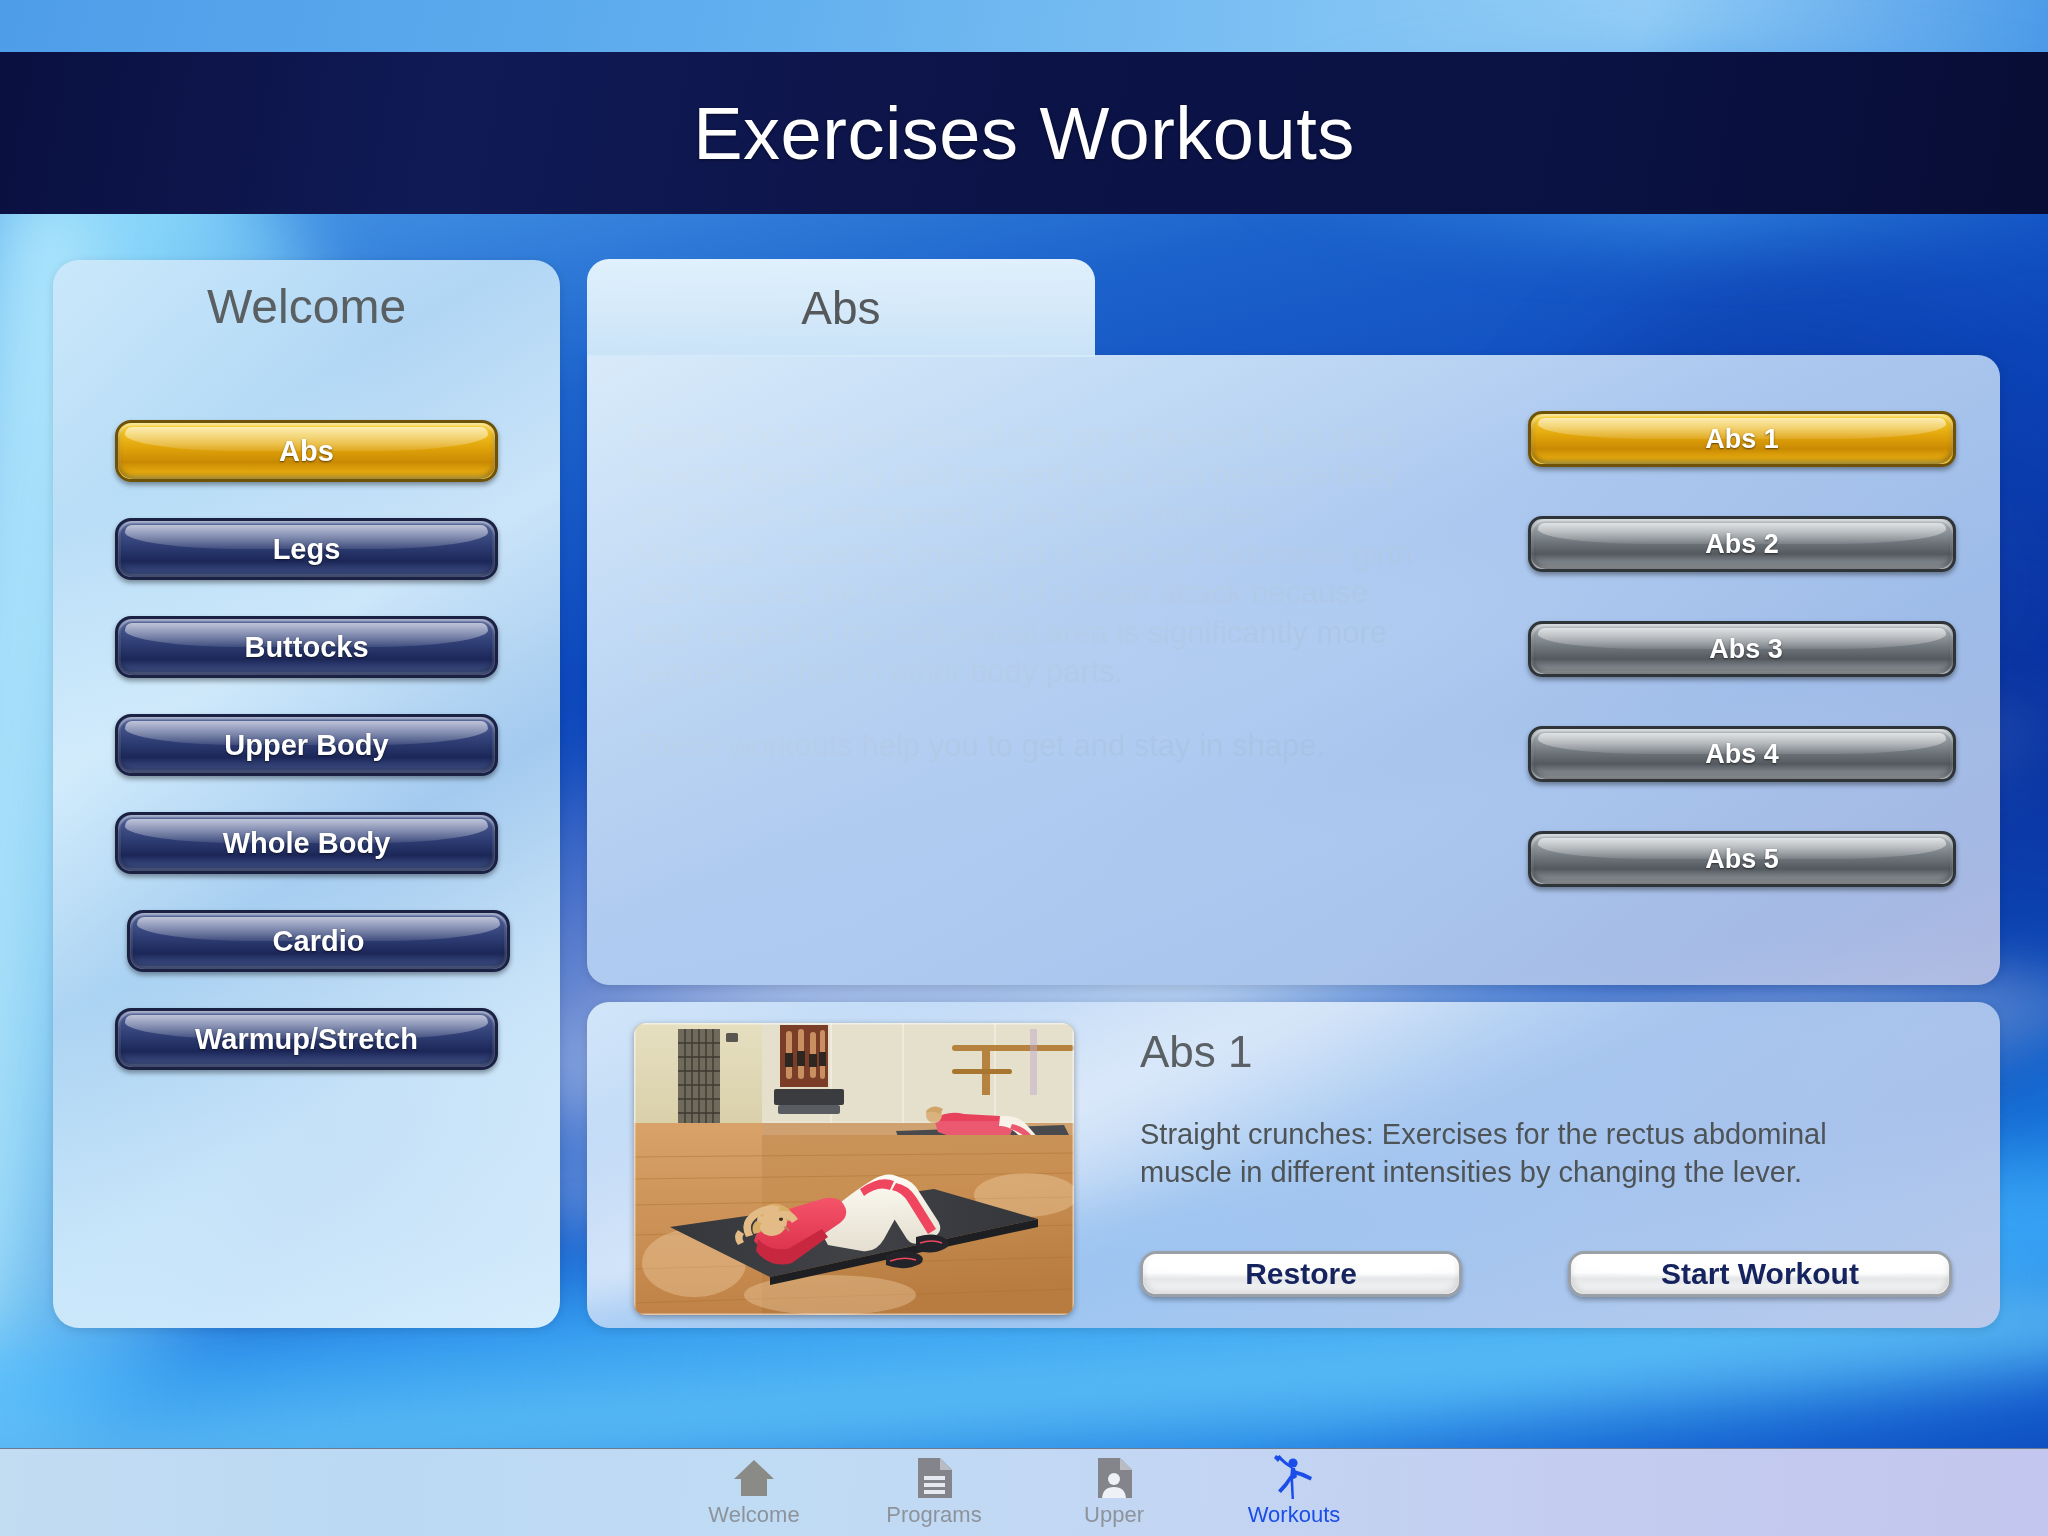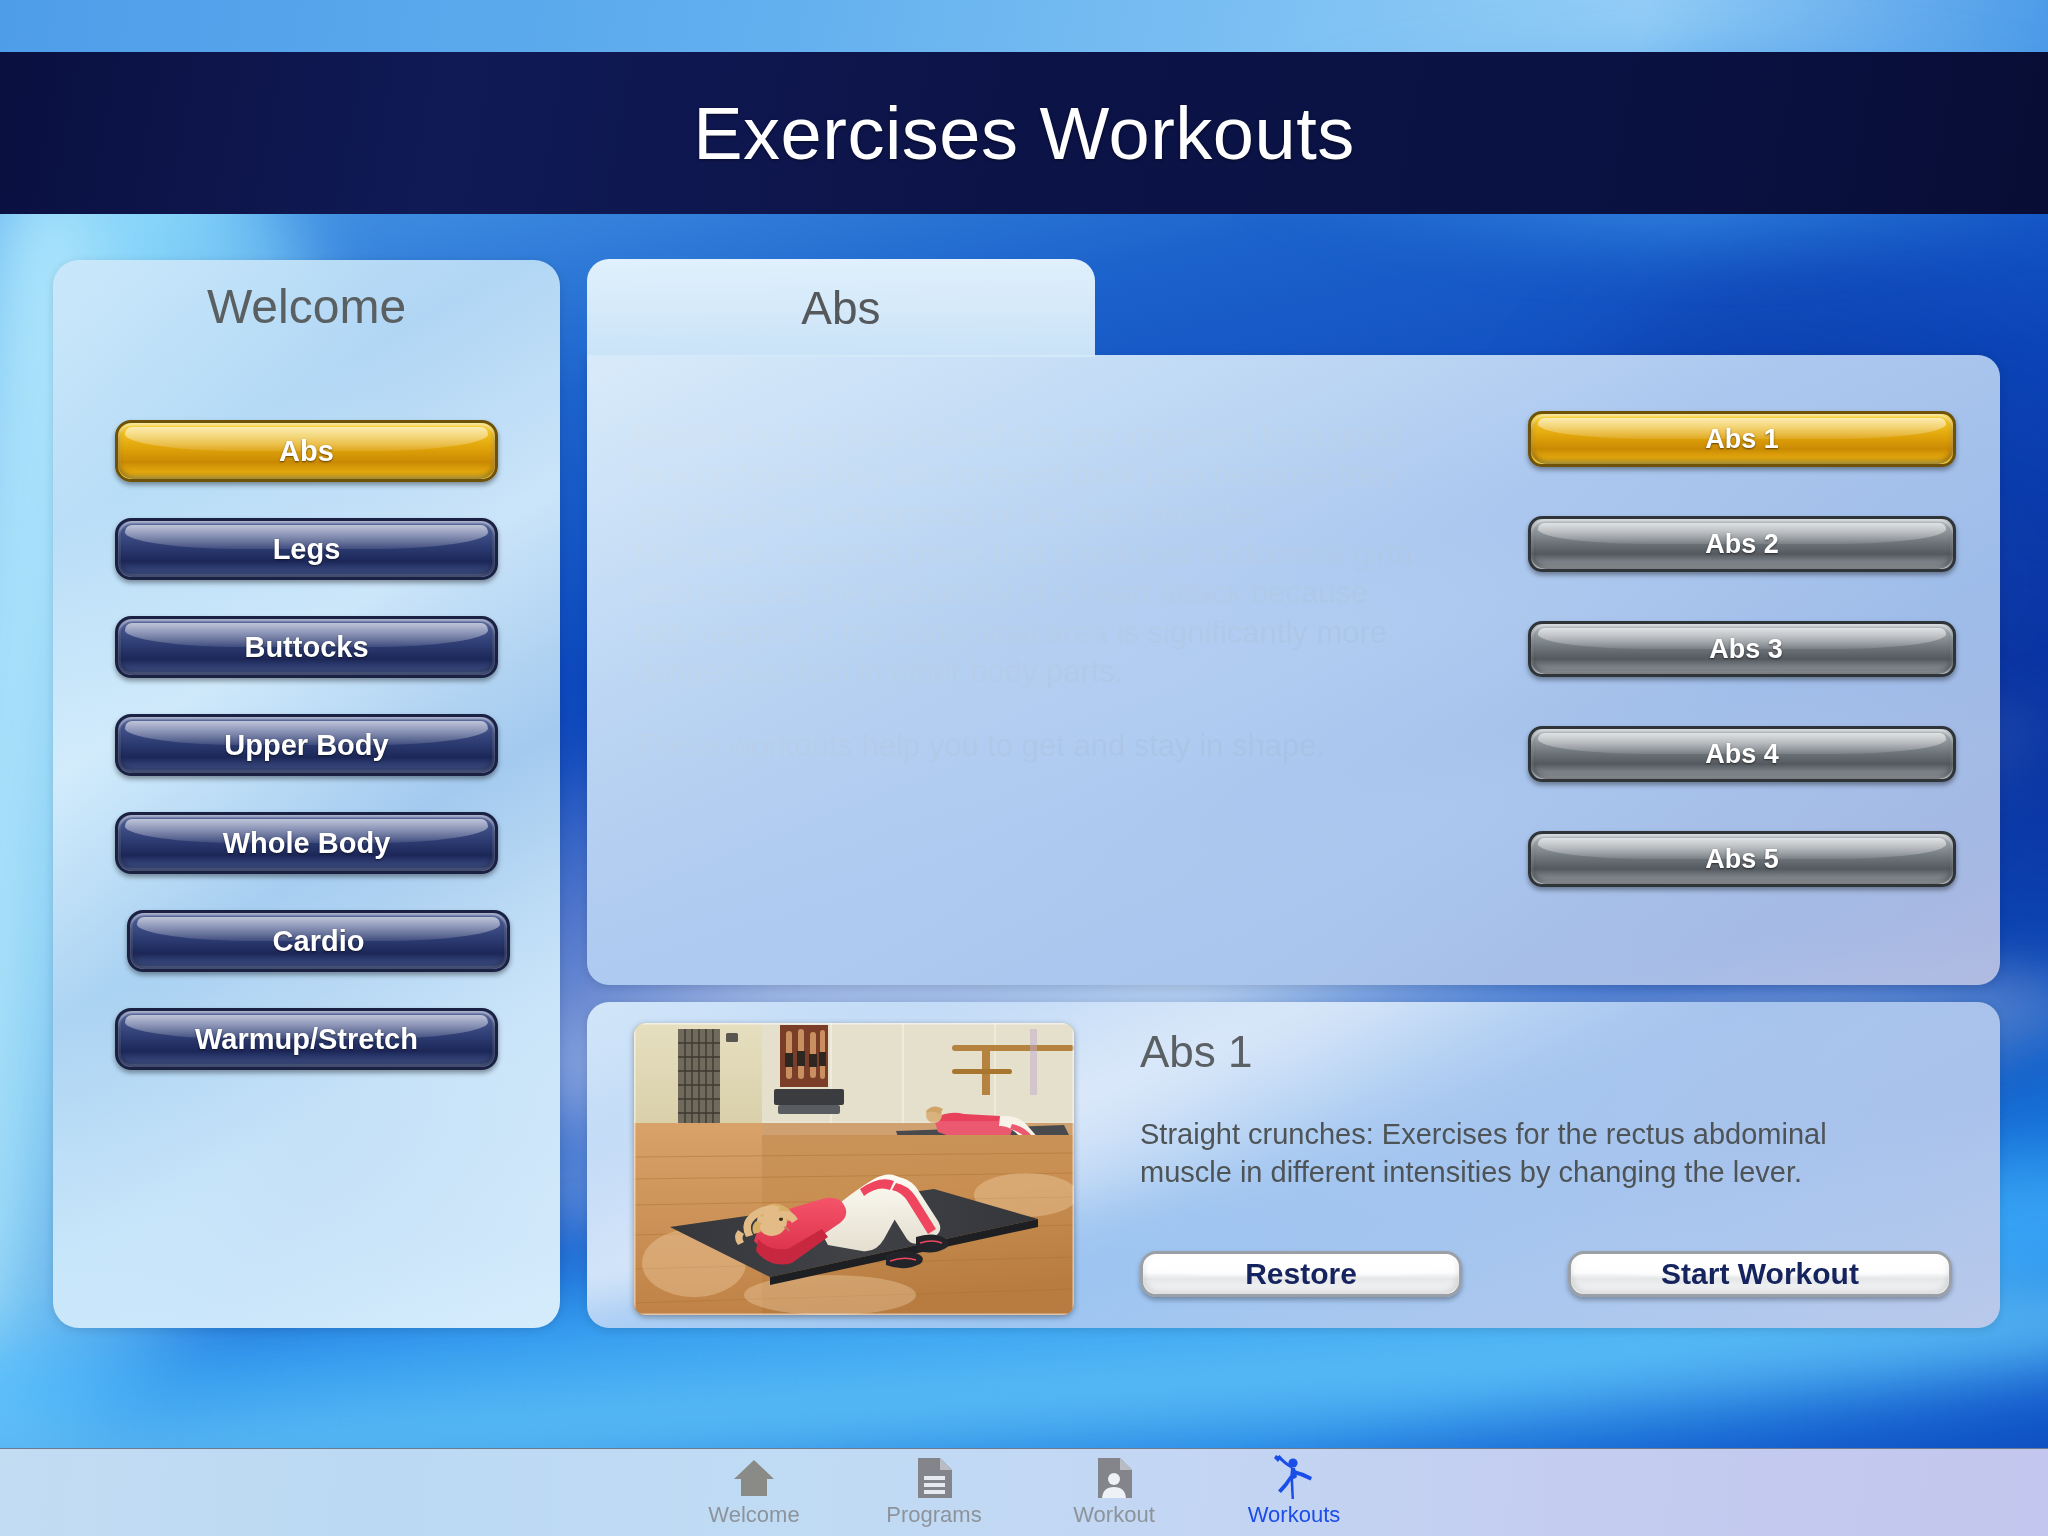--- a/index.html
+++ b/index.html
@@ -510,21 +510,21 @@
     </div>
     <div class="tab">
       <div class="ic">
         <svg width="38" height="44" viewBox="0 0 38 44">
           <path d="M3 2 h22 l12 12 v28 H3 Z" fill="#84858a"></path>
           <path d="M25 2 v12 h12 Z" fill="#b9bcc2"></path>
           <circle cx="19" cy="23" r="6" fill="#eef1f5"></circle>
           <path d="M19 31 q11 0 12 11 H7 q1 -11 12 -11 Z" fill="#eef1f5"></path>
         </svg>
       </div>
-      <div class="tl">Workout</div>
+      <div class="tl">Upper</div>
     </div>
     <div class="tab active">
       <div class="ic">
         <svg width="44" height="46" viewBox="0 0 44 46">
           <circle cx="21" cy="8" r="4.6" fill="#1b4de8"></circle>
           <path d="M19 13 l4 0 l2 9 l-3 2 l-4 -1 Z" fill="#1b4de8"></path>
           <path d="M21 22 l1 22 l-2.4 0 l-1.2 -21 Z" fill="#1b4de8"></path>
           <path d="M22 15 q9 2 18 7 l-1.4 3.4 q-9 -4.6 -17 -6.4 Z" fill="#1b4de8"></path>
           <path d="M20 14 q-9 -5 -15 -12 l2.6 -2 q5.6 7 13.4 11.2 Z" fill="#1b4de8"></path>
           <path d="M4 0 l5 3 l-3 4 l-4 -4 Z" fill="#1b4de8"></path>

